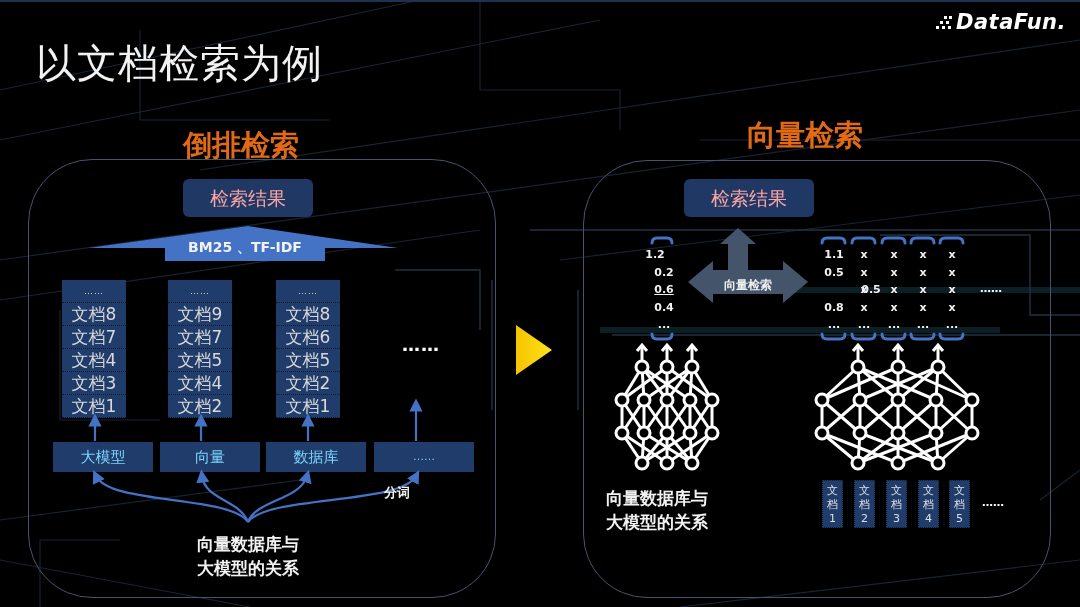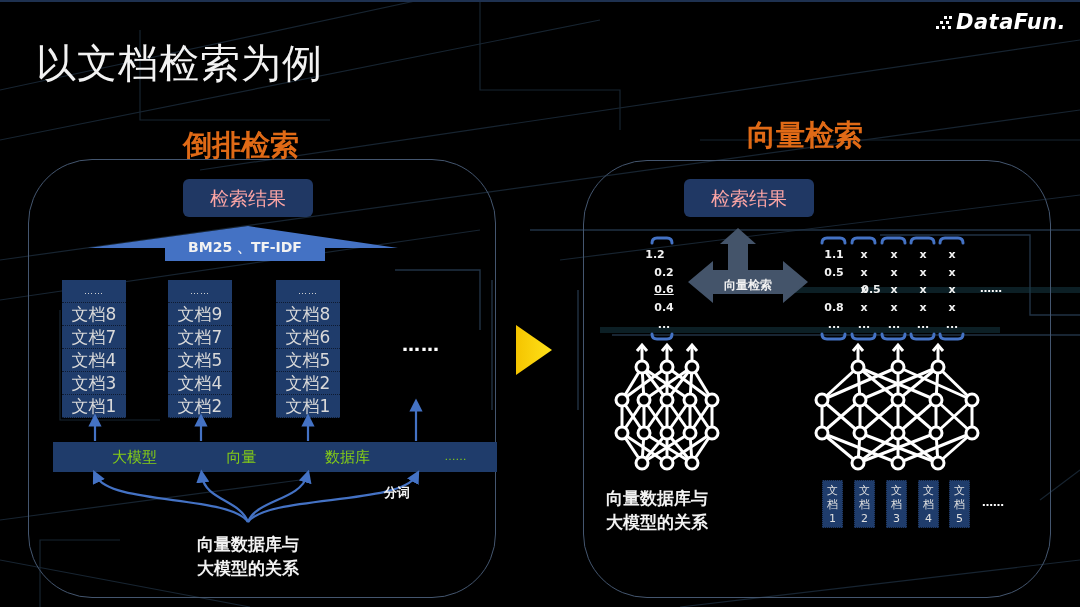--- a/index.html
+++ b/index.html
@@ -11,22 +11,22 @@
     .logo { position:absolute; left:956px; top:10px; font-size:21px; font-style:italic; font-weight:bold; color:#fff; letter-spacing:0.5px; }
     .logo-dots { position:absolute; left:-26px; top:4px; width:24px; height:18px; }
     .section-title { position:absolute; font-size:29px; font-weight:bold; color:#e06a16; }
     .panel { position:absolute; border:1.3px solid #44566f; border-radius:64px; }
     .result-box { position:absolute; width:130px; height:38px; background:#203864; border-radius:6px;
       font-size:19px; color:#fca5a5; text-align:center; line-height:38px; }
     .col { position:absolute; width:64px; }
     .cell { height:22px; line-height:22px; background:#1f3c6b; border-bottom:1px dotted #0e1a30;
       font-size:17px; color:#d9d9d9; text-align:center; }
     .cell.dots { font-size:9px; letter-spacing:1px; }
-    .term { position:absolute; width:83px; height:30px; line-height:30px; background:#1f3c6b;
-      font-size:15px; color:#84cc16; text-align:center;padding-left:40px; }
+    .term { position:absolute; width:100px; height:30px; line-height:30px; background:#1f3c6b;
+      font-size:15px; color:#7dd3fc; text-align:center; }
     .label { position:absolute; font-size:17px; font-weight:bold; color:#f2f2f2; text-align:center; line-height:24px; }
     .small-label { position:absolute; font-size:13px; font-weight:bold; color:#f2f2f2; }
     .ellipsis { position:absolute; color:#fff; font-weight:bold; }
     .vec-num { position:absolute; font-size:11px; font-weight:bold; color:#f2f2f2; text-align:center; width:30px; }
     .x-mark { position:absolute; font-size:11px; font-weight:bold; color:#f2f2f2; width:20px; text-align:center; }
     .doc-tall { position:absolute; width:21px; height:48px; background:#1f3c6b; font-size:11px; color:#e0e0e0;
       text-align:center; line-height:14px; padding-top:3px; box-sizing:border-box; border:1px dotted #0e1a30; }
     svg { overflow:visible; }
   </style>
 </head>

